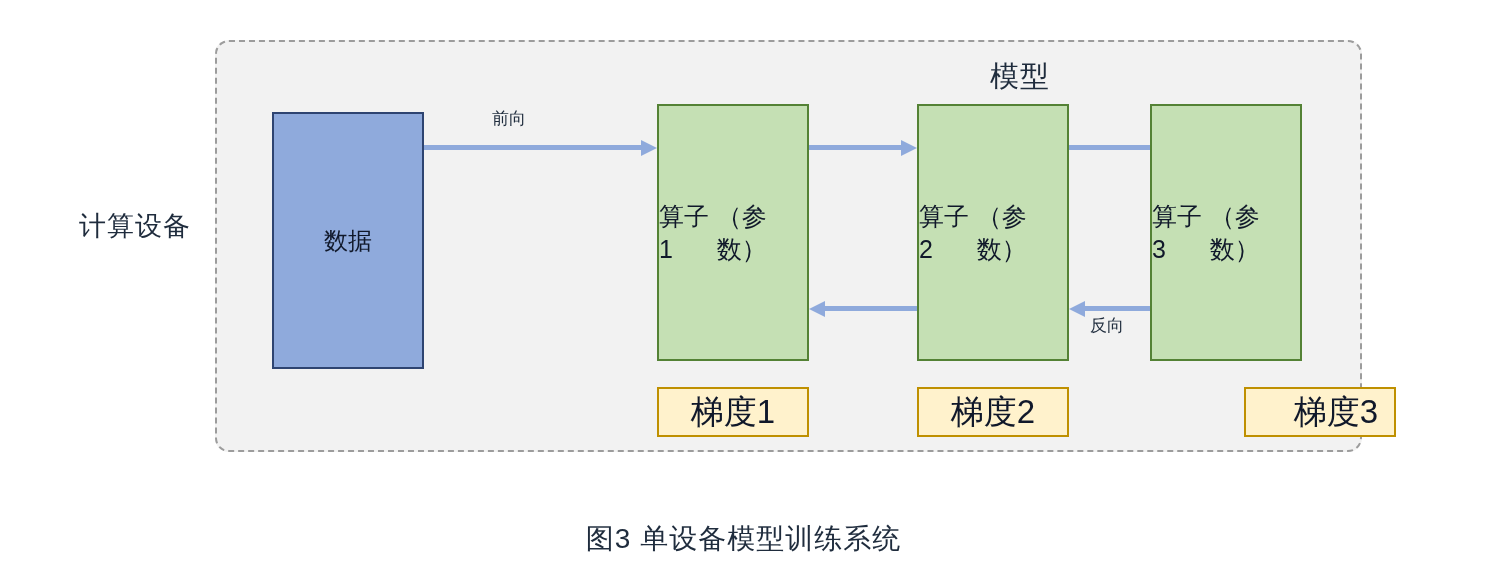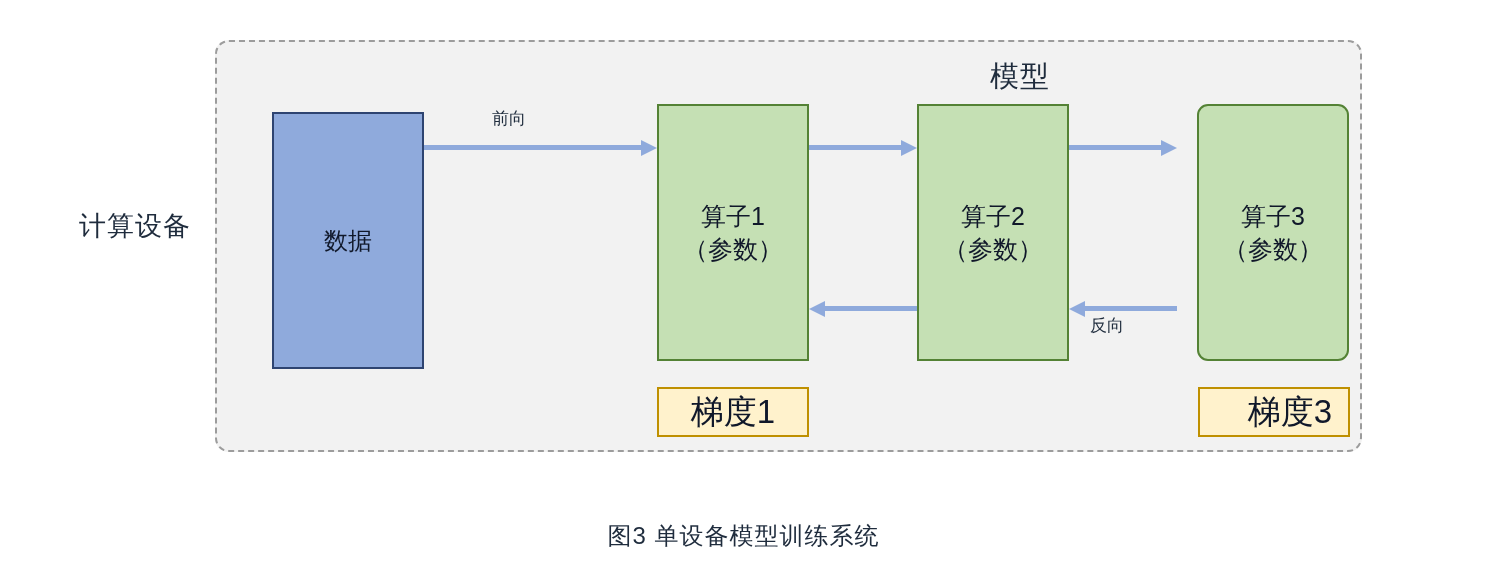--- a/index.html
+++ b/index.html
@@ -74,49 +74,49 @@
   
   .op-box {
     position: absolute;
     top: 104px;
     width: 152px;
     height: 257px;
     box-sizing: border-box;
     background: #c5e0b4;
     border: 2px solid #548235;
     display: flex;
-    flex-direction: column;
+    flex-direction: row;
     align-items: center;
     justify-content: center;
     font-size: 25px;
     line-height: 1.32;
     color: #10182a;
   }
   .op-1 { left: 657px; }
   .op-2 { left: 917px; }
-  .op-3 { left: 1197px; border-radius: 11px; }
+  .op-3 { left: 1150px; }
 
   
   .grad-box {
     position: absolute;
     top: 387px;
     width: 152px;
     height: 50px;
     box-sizing: border-box;
     background: #fff2cc;
     border: 2px solid #bf9000;
     display: flex;
     align-items: center;
     justify-content: center;
     font-size: 33px;
     color: #10182a;
   }
   .grad-1 { left: 657px; }
   .grad-2 { left: 917px; }
-  .grad-3 { left: 1198px; padding-left: 32px; }
+  .grad-3 { left: 1244px; padding-left: 32px; }
 
   
   .arrow {
     position: absolute;
     height: 9px;
   }
   .arrow .shaft {
     position: absolute;
     top: 2px;
     height: 5px;
@@ -165,21 +165,21 @@
   }
   .label-forward { left: 492px; top: 107px; }
   .label-backward { left: 1090px; top: 314px; font-family: Liberation Serif, serif; }
 
   .caption {
     position: absolute;
     left: 0;
     top: 520px;
     width: 1487px;
     text-align: center;
-    font-size: 24px;
+    font-size: 28px;
     color: #1f2c3d;
     letter-spacing: 1px;
   }
 </style>
 </head>
 <body>
 
 <div id="figure">
 
   <div class="device-label">计算设备</div>
@@ -228,19 +228,22 @@
     <span>（参数）</span>
   </div>
   <div class="op-box op-3">
     <span>算子3</span>
     <span>（参数）</span>
   </div>
 
   <div class="grad-box grad-1">
     <span>梯度1</span>
   </div>
+  <div class="grad-box grad-2">
+    <span>梯度2</span>
+  </div>
   <div class="grad-box grad-3">
     <span>梯度3</span>
   </div>
 
   <div class="caption">图3 单设备模型训练系统</div>
 
 </div>
 
 </body></html>

